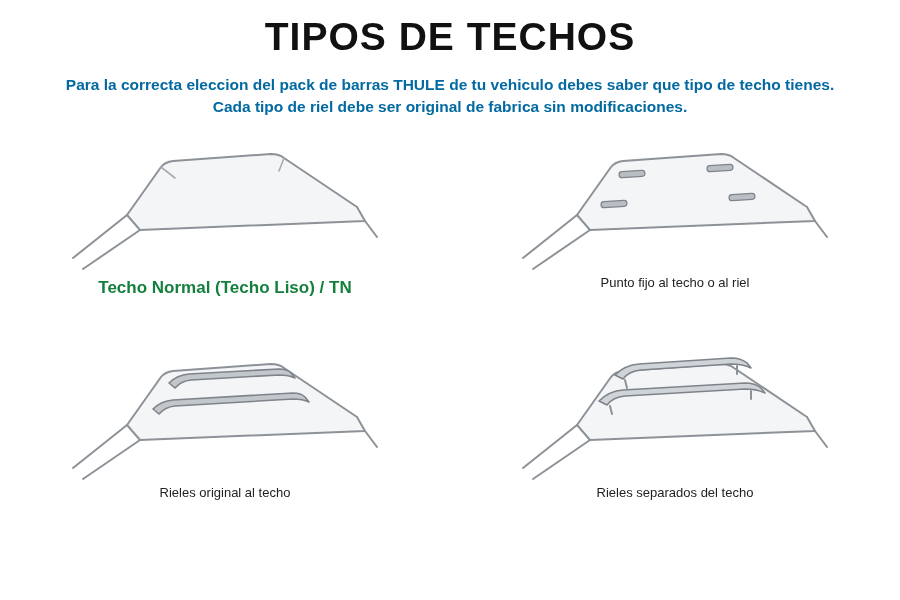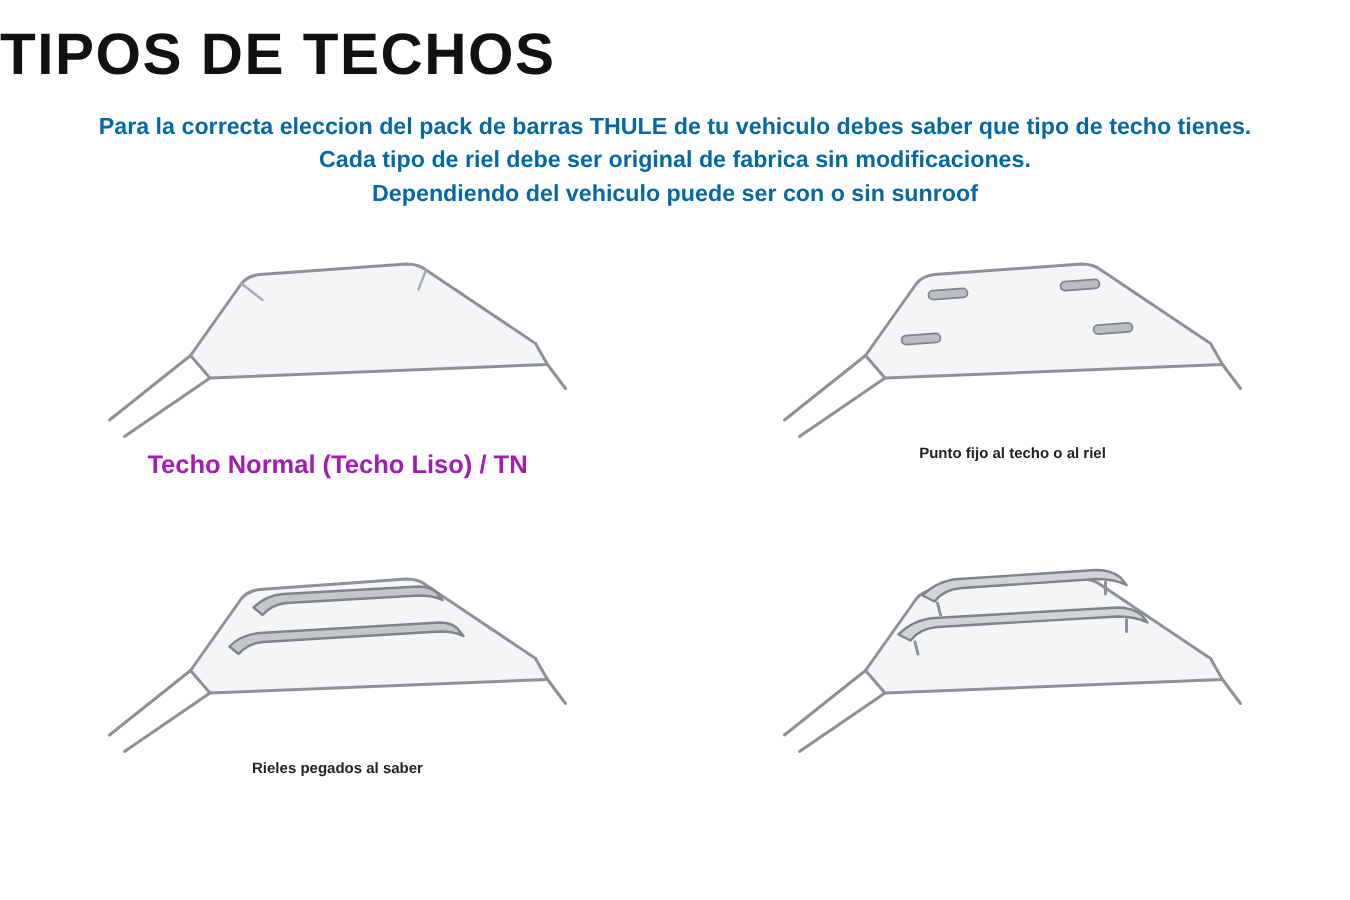--- a/index.html
+++ b/index.html
@@ -14,20 +14,21 @@
     color: #1a1a1a;
     overflow: hidden;
   }
   .page {
     position: relative;
     width: 900px;
     height: 600px;
     box-sizing: border-box;
   }
   .title {
+    text-align: center;
     font-size: 39px;
     font-weight: bold;
     letter-spacing: 1px;
     margin: 16px 0 15px 0;
     line-height: 1.1;
     color: #111;
   }
   .subtitle {
     text-align: center;
     font-size: 15.5px;
@@ -54,43 +55,42 @@
   }
   .art {
     width: 320px;
     height: 135px;
     margin-top: 6px;
   }
   .cap {
     text-align: left;
     font-size: 17px;
     font-weight: bold;
-    color: #a21caf;
+    color: #15803d;
     margin-top: 6px;
   }
   .subcap {
     text-align: center;
-    font-size: 10px;
-    font-weight: bold;
+    font-size: 13px;
+    font-weight: normal;
     color: #222;
     margin-top: 3px;
   }
   svg { display: block; }
 </style>
 </head>
 <body>
 
 <div class="page">
 
   <h1 class="title">TIPOS DE TECHOS</h1>
 
   <div class="subtitle">
     <div>Para la correcta eleccion del pack de barras THULE de tu vehiculo debes saber que tipo de techo tienes.</div>
     <div>Cada tipo de riel debe ser original de fabrica sin modificaciones.</div>
-    <div>Dependiendo del vehiculo puede ser con o sin sunroof</div>
   </div>
 
   <div class="grid">
 
     <div class="cell">
       <div class="art">
         <svg viewBox="0 0 320 135" width="320" height="135">
           <g fill="#f4f5f6" stroke="#8d9298" stroke-width="2" stroke-linejoin="round" stroke-linecap="round">
             <path d="M62 78 L96 30 Q100 25 108 24 L206 17 Q214 17 219 21 L292 70"></path>
             <path d="M62 78 L75 93 L300 84 L292 70"></path>
@@ -138,21 +138,21 @@
             <path d="M8 121 L62 78"></path>
             <path d="M18 132 L75 93"></path>
             <path d="M300 84 L312 100"></path>
           </g>
           <g fill="#c2c7cc" stroke="#7e848a" stroke-width="1.6" stroke-linejoin="round">
             <path d="M104 36 Q112 28 124 27 L214 22 Q222 22 226 26 L230 31 Q224 28 214 28 L126 33 Q116 34 110 41 Z"></path>
             <path d="M88 62 Q96 54 108 53 L228 46 Q236 46 240 50 L244 55 Q238 52 228 52 L110 59 Q100 60 94 67 Z"></path>
           </g>
         </svg>
       </div>
-      <div class="subcap">Rieles pegados al saber</div>
+      <div class="subcap">Rieles original al techo</div>
     </div>
 
     <div class="cell">
       <div class="art">
         <svg viewBox="0 0 320 135" width="320" height="135">
           <g fill="#f4f5f6" stroke="#8d9298" stroke-width="2" stroke-linejoin="round" stroke-linecap="round">
             <path d="M62 78 L96 30 Q100 25 108 24 L206 17 Q214 17 219 21 L292 70"></path>
             <path d="M62 78 L75 93 L300 84 L292 70"></path>
             <path d="M8 121 L62 78"></path>
             <path d="M18 132 L75 93"></path>
@@ -163,16 +163,17 @@
             <path d="M84 54 Q94 44 108 43 L230 36 Q240 36 246 41 L250 46 Q242 42 230 42 L110 49 Q98 50 92 58 Z"></path>
           </g>
           <g fill="none" stroke="#8d9298" stroke-width="2" stroke-linecap="round">
             <path d="M110 33 L112 41"></path>
             <path d="M222 19 L222 27"></path>
             <path d="M95 59 L97 67"></path>
             <path d="M236 44 L236 52"></path>
           </g>
         </svg>
       </div>
+      <div class="subcap">Rieles separados del techo</div>
     </div>
 
   </div>
 </div>
 
 </body></html>

